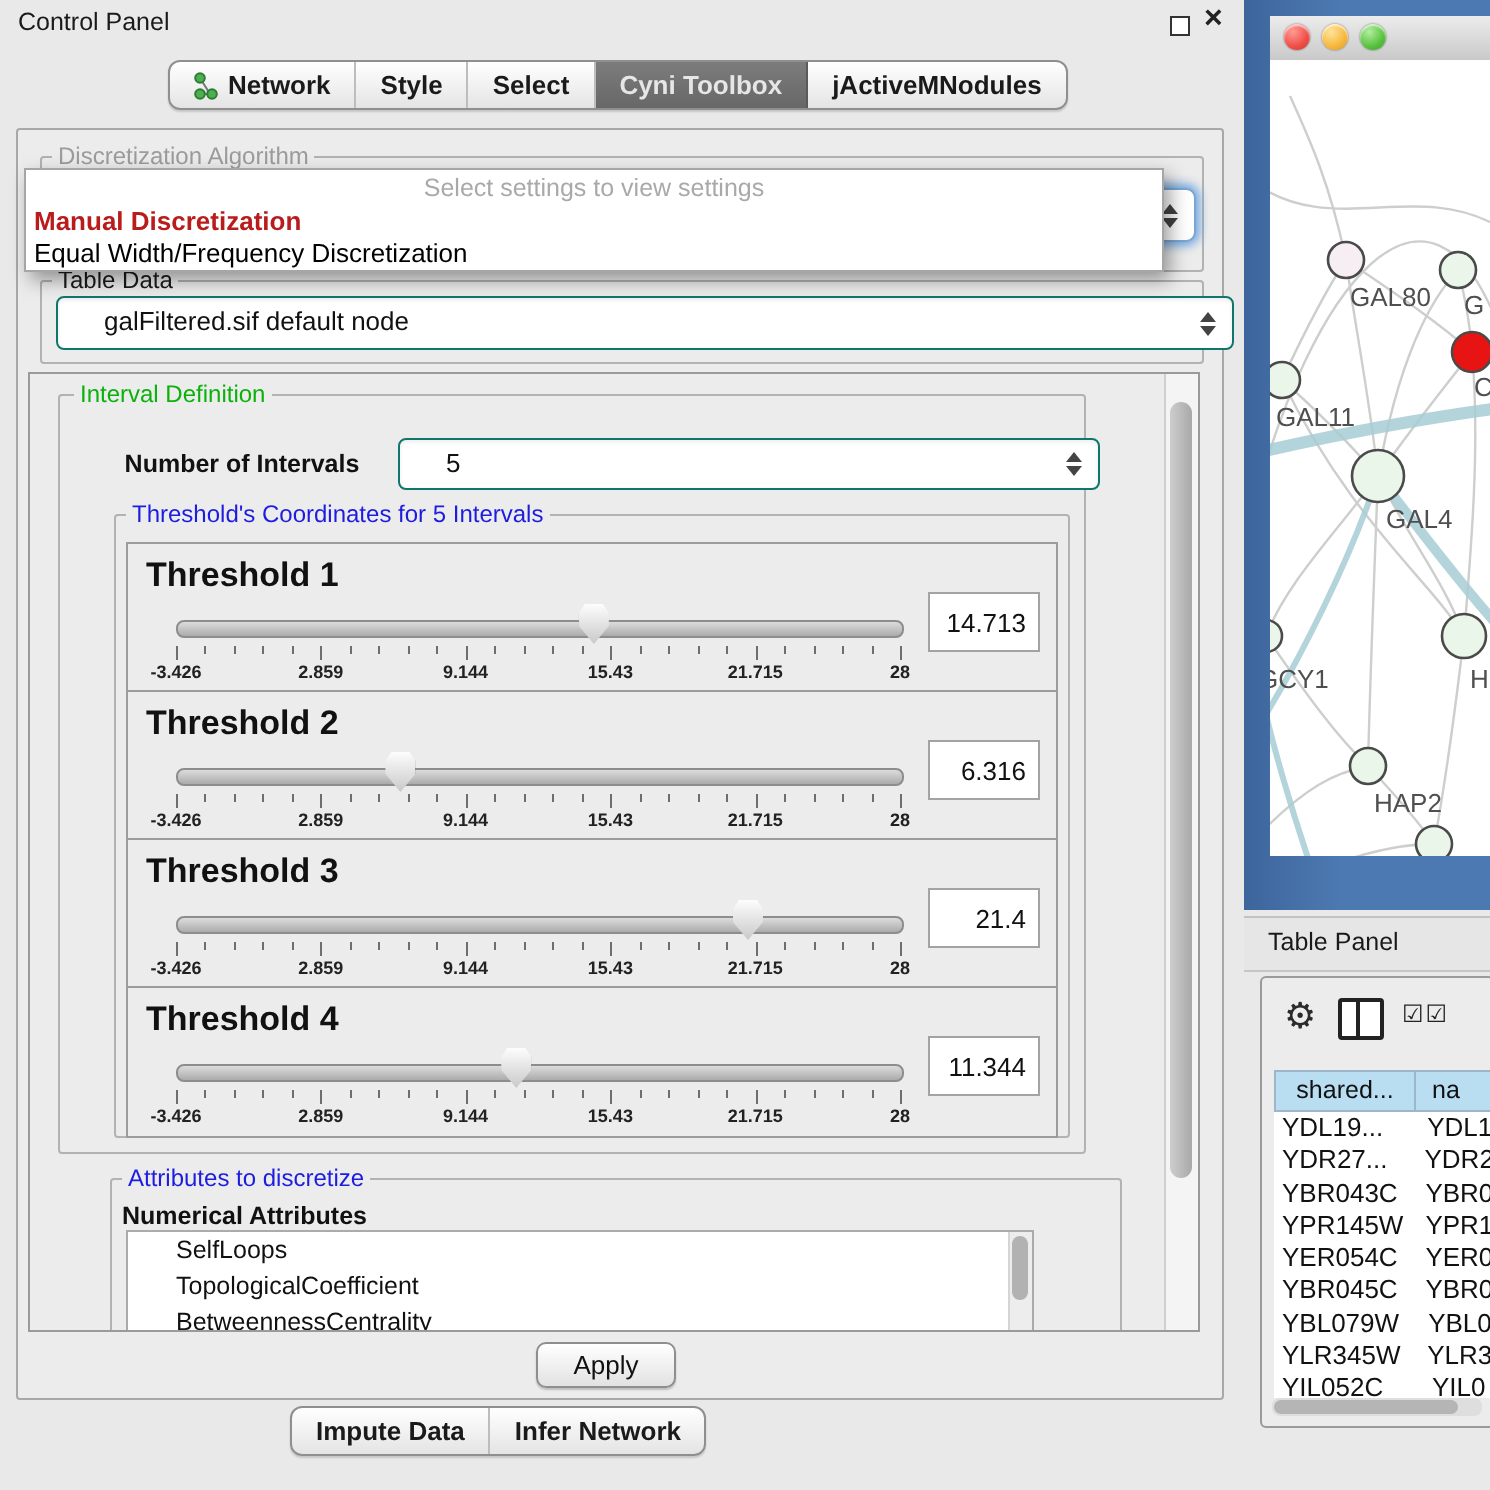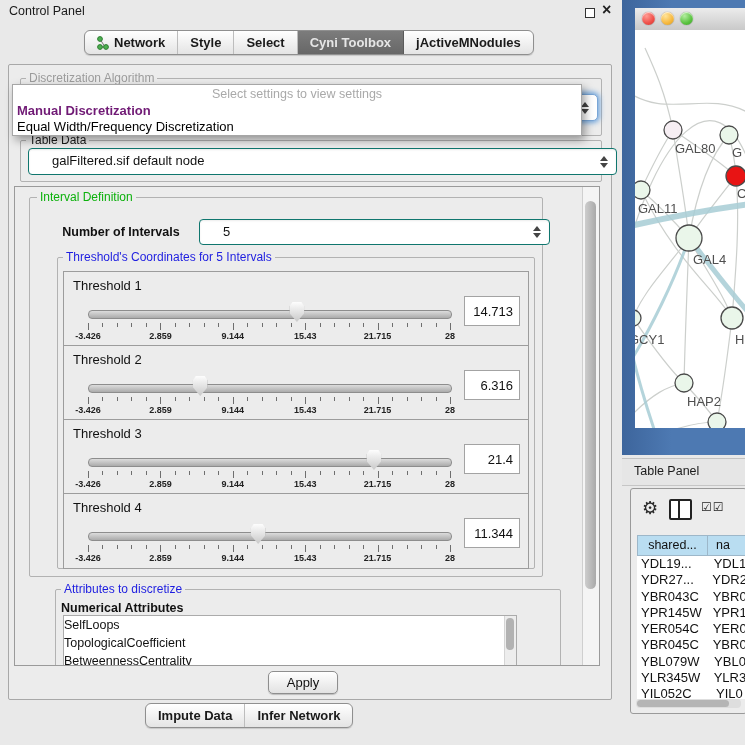--- a/index.html
+++ b/index.html
@@ -34,53 +34,53 @@
   .stepper:before{top:0;border-bottom:5px solid #444;}
   .stepper:after{bottom:0;border-top:5px solid #444;}
 
   .focus-combo{left:30px;top:94px;width:566px;height:25px;border:1px solid #7aa6d6;border-radius:5px;background:#fff;
                box-shadow:0 0 5px 2px rgba(96,156,219,.85);z-index:5;}
 
   
   .popup{left:12px;top:84px;width:568px;height:50px;background:#fff;border:1px solid #a6a6a6;
          box-shadow:3px 4px 9px rgba(0,0,0,.38);z-index:50;}
   .popup .prompt{position:absolute;left:0;top:2px;width:100%;text-align:center;color:#a9a9a9;font-size:12.5px;}
-  .popup .op1{position:absolute;left:4px;top:18px;font-size:13px;font-weight:bold;color:#701a75;}
+  .popup .op1{position:absolute;left:4px;top:18px;font-size:13px;font-weight:bold;color:#b91c1c;}
   .popup .op2{position:absolute;left:4px;top:34px;font-size:13px;color:#000;}
 
   
   .scrollpane{left:14px;top:186px;width:584px;height:478px;border:1px solid #9a9a9a;background:#ececec;overflow:hidden;}
   .vsb{position:absolute;right:0;top:0;width:16px;height:100%;background:#f4f4f4;border-left:1px solid #cfcfcf;}
   .vsb .th{position:absolute;left:2px;top:14px;width:11px;height:388px;border-radius:6px;
            background:linear-gradient(90deg,#cdcdcd,#a9a9a9);}
 
   .lbl-green{color:#0cb10c;}
   .lbl-blue{color:#1d1de0;}
   .boldlbl{font-weight:bold;font-size:12.5px;}
 
   
   .tpanel{position:absolute;left:48px;width:464px;height:74px;background:#ececec;border:1px solid #9c9c9c;}
-  .tpanel .tlabel{position:absolute;left:9px;top:6px;font-size:13px;font-weight:normal;}
+  .tpanel .tlabel{position:absolute;left:9px;top:6px;font-size:17px;font-weight:bold;}
   .slider{position:absolute;left:24px;top:32px;width:362px;height:40px;}
   .track{position:absolute;left:0;top:6px;width:100%;height:7px;border:1px solid #8d8d8d;border-radius:4px;
          background:linear-gradient(#dcdcdc,#ababab);}
   .tick{position:absolute;top:19px;width:1px;background:#6e6e6e;}
   .tick.minor{height:4px;}
   .tick.major{height:7px;}
   .ticklab{position:absolute;top:27px;transform:translateX(-50%);font-size:9px;font-weight:bold;color:#222;white-space:nowrap;}
   .thumb{position:absolute;top:-2px;width:15px;height:20px;transform:translateX(-50%);
          background:linear-gradient(#fdfdfd,#c9c9c9);
          clip-path:polygon(20% 0,80% 0,100% 22%,100% 55%,50% 100%,0 55%,0 22%);
          filter:drop-shadow(0 0 1px #777);}
   .tvalue{position:absolute;right:8px;top:24px;width:56px;height:30px;background:#fff;border:1px solid #a3a3a3;
           font-size:13px;line-height:30px;text-align:right;padding-right:6px;box-sizing:border-box;}
 
   
   .attrlist{position:absolute;left:62px;top:614px;width:452px;height:60px;background:#fff;border:1px solid #ababab;}
-  .attr-item{font-size:12.5px;line-height:18px;padding-left:0;color:#111;}
+  .attr-item{font-size:12.5px;line-height:18px;padding-left:24px;color:#111;}
   .attrsb{position:absolute;right:0;top:0;width:11px;height:100%;background:#ededed;border-left:1px solid #d5d5d5;}
   .attrsb .th{position:absolute;left:1px;top:2px;width:8px;height:32px;border-radius:4px;background:#b2b2b2;}
 
   .apply-btn{left:268px;top:671px;width:68px;height:21px;border:1px solid #8e8e8e;border-radius:5px;
              background:linear-gradient(#ffffff,#e2e2e2);font-size:13px;text-align:center;line-height:21px;
              box-shadow:0 1px 1px rgba(0,0,0,.2);}
 
   
   .netwin{left:622px;top:0;width:123px;height:455px;background:linear-gradient(90deg,#3d659c,#4d79b2 40%);}
   .nettitle{position:absolute;left:13px;top:8px;right:0;height:22px;

